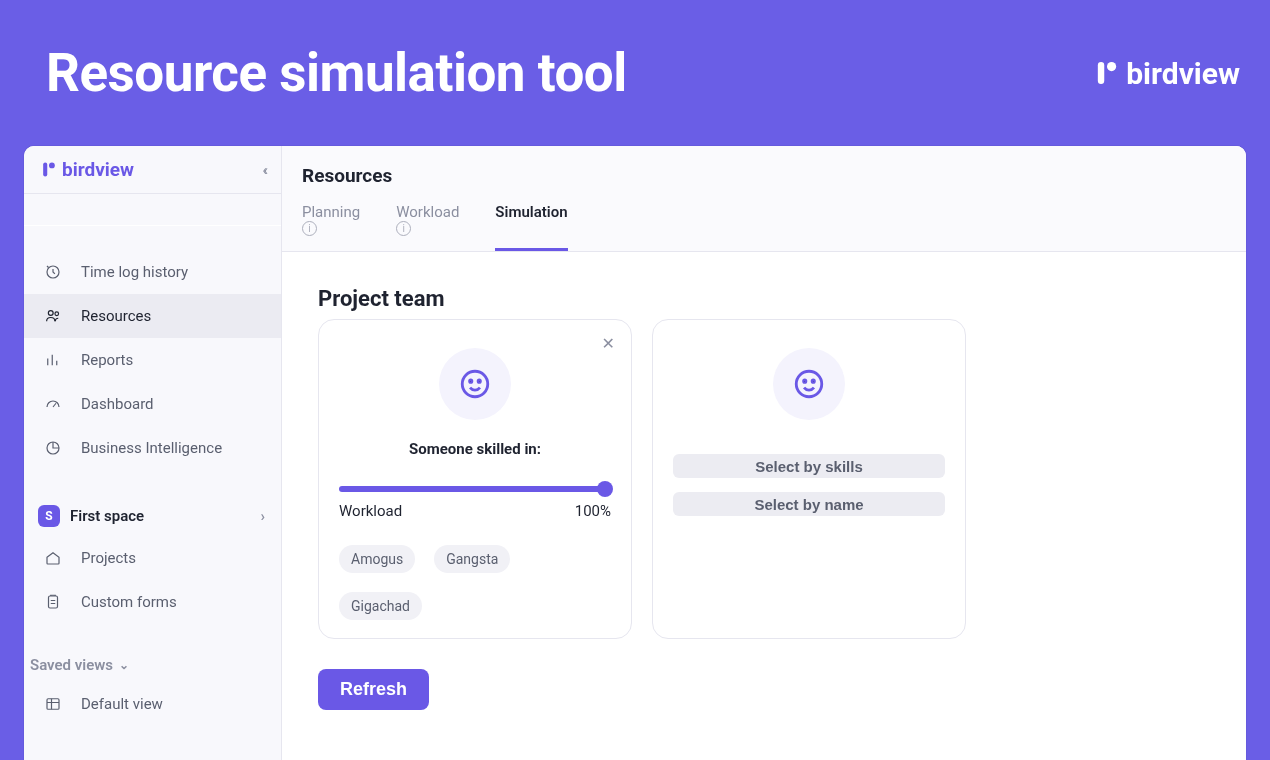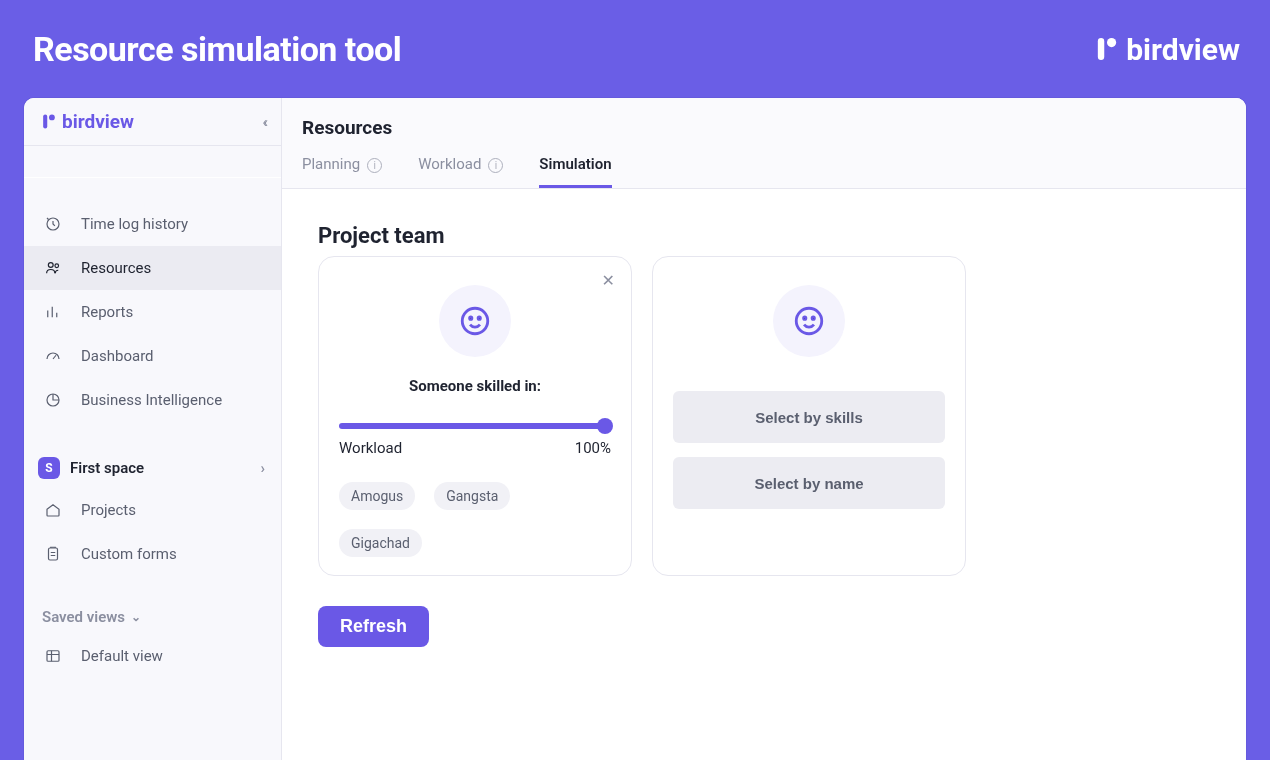--- a/index.html
+++ b/index.html
@@ -24,23 +24,23 @@
     overflow:hidden;
   }
   
   .banner{
     display:flex;
     align-items:center;
     justify-content:space-between;
     padding:26px 30px 26px 30px;
   }
   .banner h1{
-    margin:3px;
+    margin:16px;
     color:#fff;
-    font-size:34px;
+    font-size:53px;
     font-weight:700;
     letter-spacing:-0.5px;
   }
   .banner-logo{
     display:flex;
     align-items:center;
     gap:8px;
     color:#fff;
     font-size:30px;
     font-weight:700;
@@ -95,39 +95,40 @@
     padding:0 16px 0 14px;height:40px;
     color:var(--text-dark);font-size:15px;font-weight:600;
     cursor:pointer;
   }
   .space-badge{
     width:22px;height:22px;border-radius:6px;background:var(--purple);color:#fff;
     font-size:12px;font-weight:700;display:flex;align-items:center;justify-content:center;
   }
   .space-item .chev{margin-left:auto;color:var(--text-muted);}
   .saved-views{
-    margin-top:32px;padding:0 18px 8px;
+    margin-top:32px;padding:0 6px 8px;
     color:var(--text-muted);font-size:15px;font-weight:600;
     display:flex;align-items:center;gap:6px;
   }
   
   .main{flex:1;display:flex;flex-direction:column;background:#fafafd;}
   .main-header{
     padding:18px 20px 0 20px;
     border-bottom:1px solid var(--border);
     background:#fafafd;
   }
   .page-title{font-size:19px;font-weight:700;color:var(--text-dark);margin:0 0 16px;}
   .tabs{display:flex;gap:36px;}
   .tab{
-    display:flex;align-items:flex-end;gap:7px;
+    display:flex;align-items:flex-start;
     padding-bottom:12px;
     font-size:15px;color:var(--text-muted);
     border-bottom:3px solid transparent;
     cursor:pointer;
+    flex-direction:column;
   }
   .tab.active{color:var(--text-dark);font-weight:600;border-bottom-color:var(--purple);}
   .tab .info{width:15px;height:15px;border:1.4px solid currentColor;border-radius:50%;font-size:10px;display:flex;align-items:center;justify-content:center;opacity:.7;}
   .content{flex:1;background:#fff;padding:34px 36px;overflow:auto;}
   .section-title{font-size:22px;font-weight:700;color:var(--text-dark);margin:0 0 8px;}
   .cards{display:flex;gap:20px;}
   .card{
     width:314px;height:320px;
     border:1px solid var(--border);border-radius:16px;
     padding:20px 20px 18px;
@@ -141,21 +142,21 @@
   }
   .avatar svg{width:34px;height:34px;stroke:var(--purple);fill:none;stroke-width:2;}
   .card-heading{font-size:15px;font-weight:700;color:var(--text-dark);margin-top:20px;}
   .slider-wrap{width:100%;margin-top:28px;}
   .slider-track{position:relative;height:6px;background:var(--purple);border-radius:3px;}
   .slider-thumb{position:absolute;right:-2px;top:50%;transform:translateY(-50%);width:16px;height:16px;border-radius:50%;background:var(--purple);}
   .slider-labels{display:flex;justify-content:space-between;margin-top:10px;font-size:15px;color:var(--text-dark);}
   .chips{display:flex;gap:19px;flex-wrap:wrap;margin-top:auto;align-self:flex-start;}
   .chip{background:var(--chip-bg);border-radius:14px;padding:6px 12px;font-size:14px;color:var(--text-mid);}
   .select-btn{
-    width:100%;height:52px;border:none;border-radius:6px;background:var(--btn-gray);
+    width:100%;height:24px;border:none;border-radius:6px;background:var(--btn-gray);
     color:var(--text-mid);font-size:15px;font-weight:600;cursor:pointer;
   }
   .select-stack{width:100%;display:flex;flex-direction:column;gap:14px;margin-top:34px;}
   .refresh-btn{
     margin-top:30px;
     background:var(--purple);color:#fff;border:none;border-radius:8px;
     padding:10px 22px;font-size:18px;font-weight:600;cursor:pointer;
   }
 </style>
 </head>

